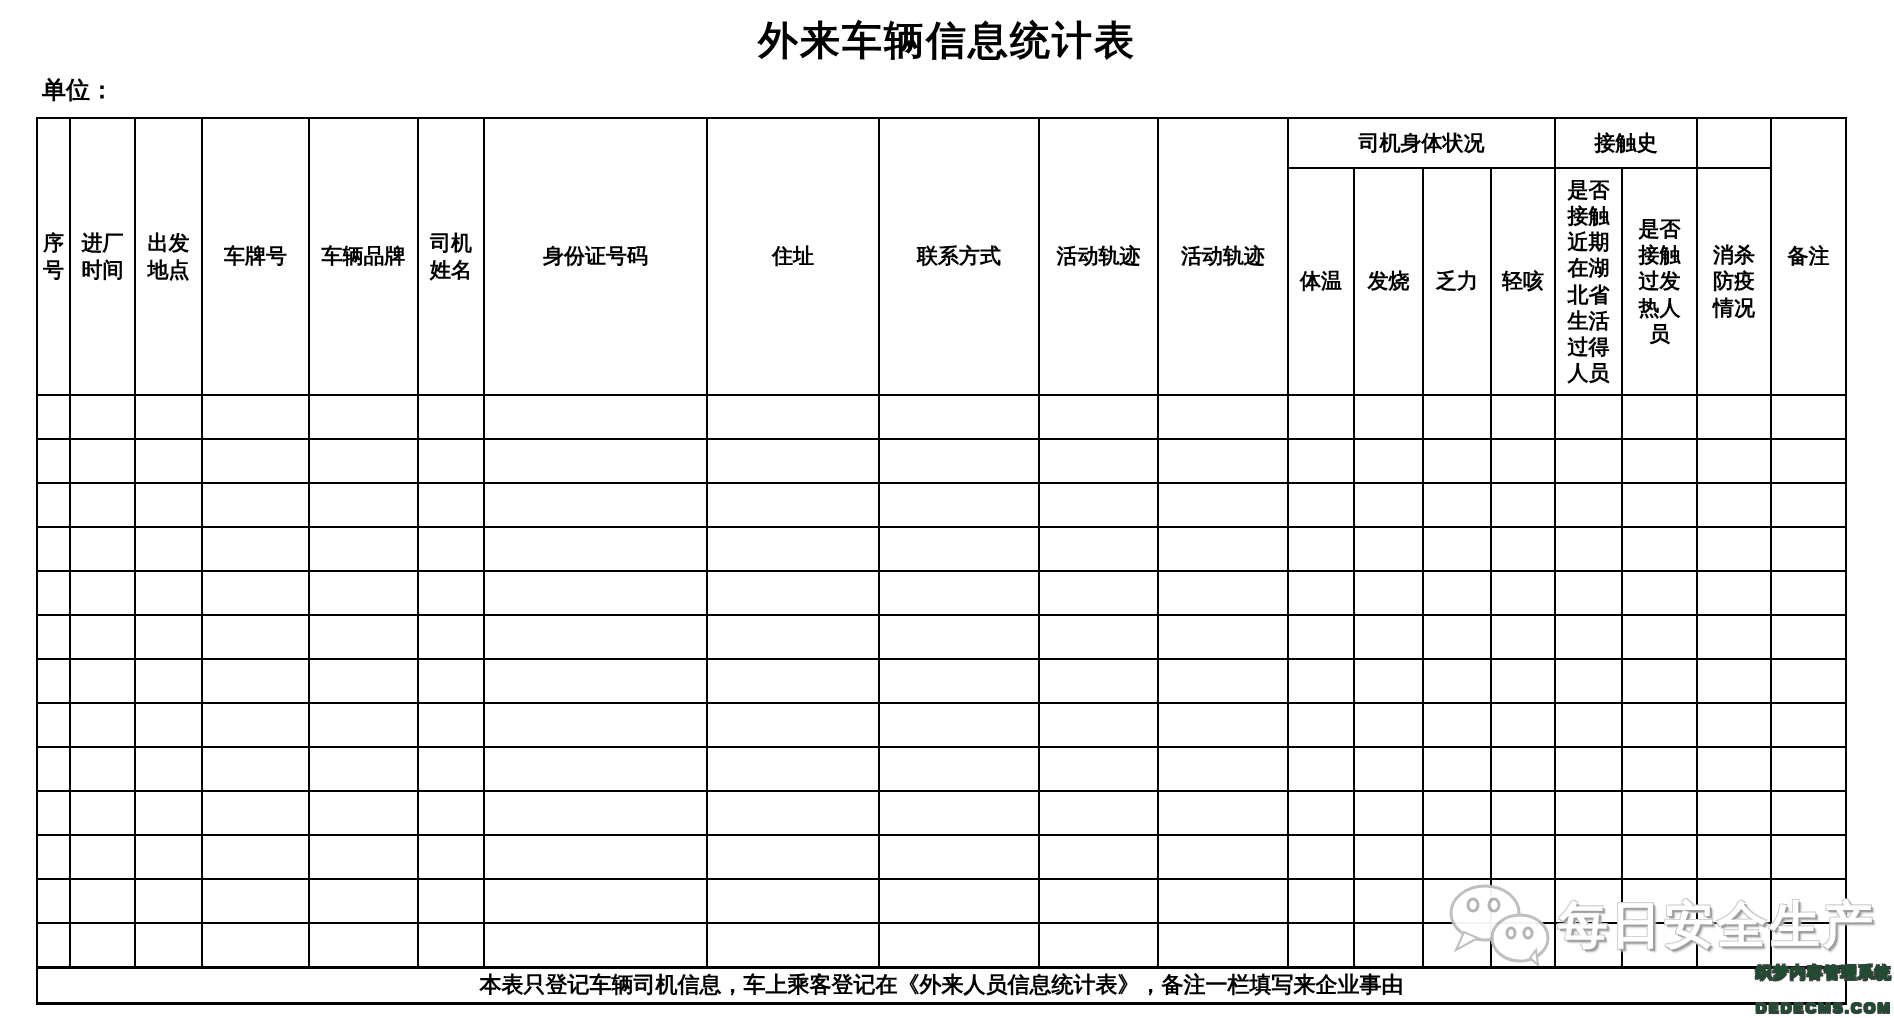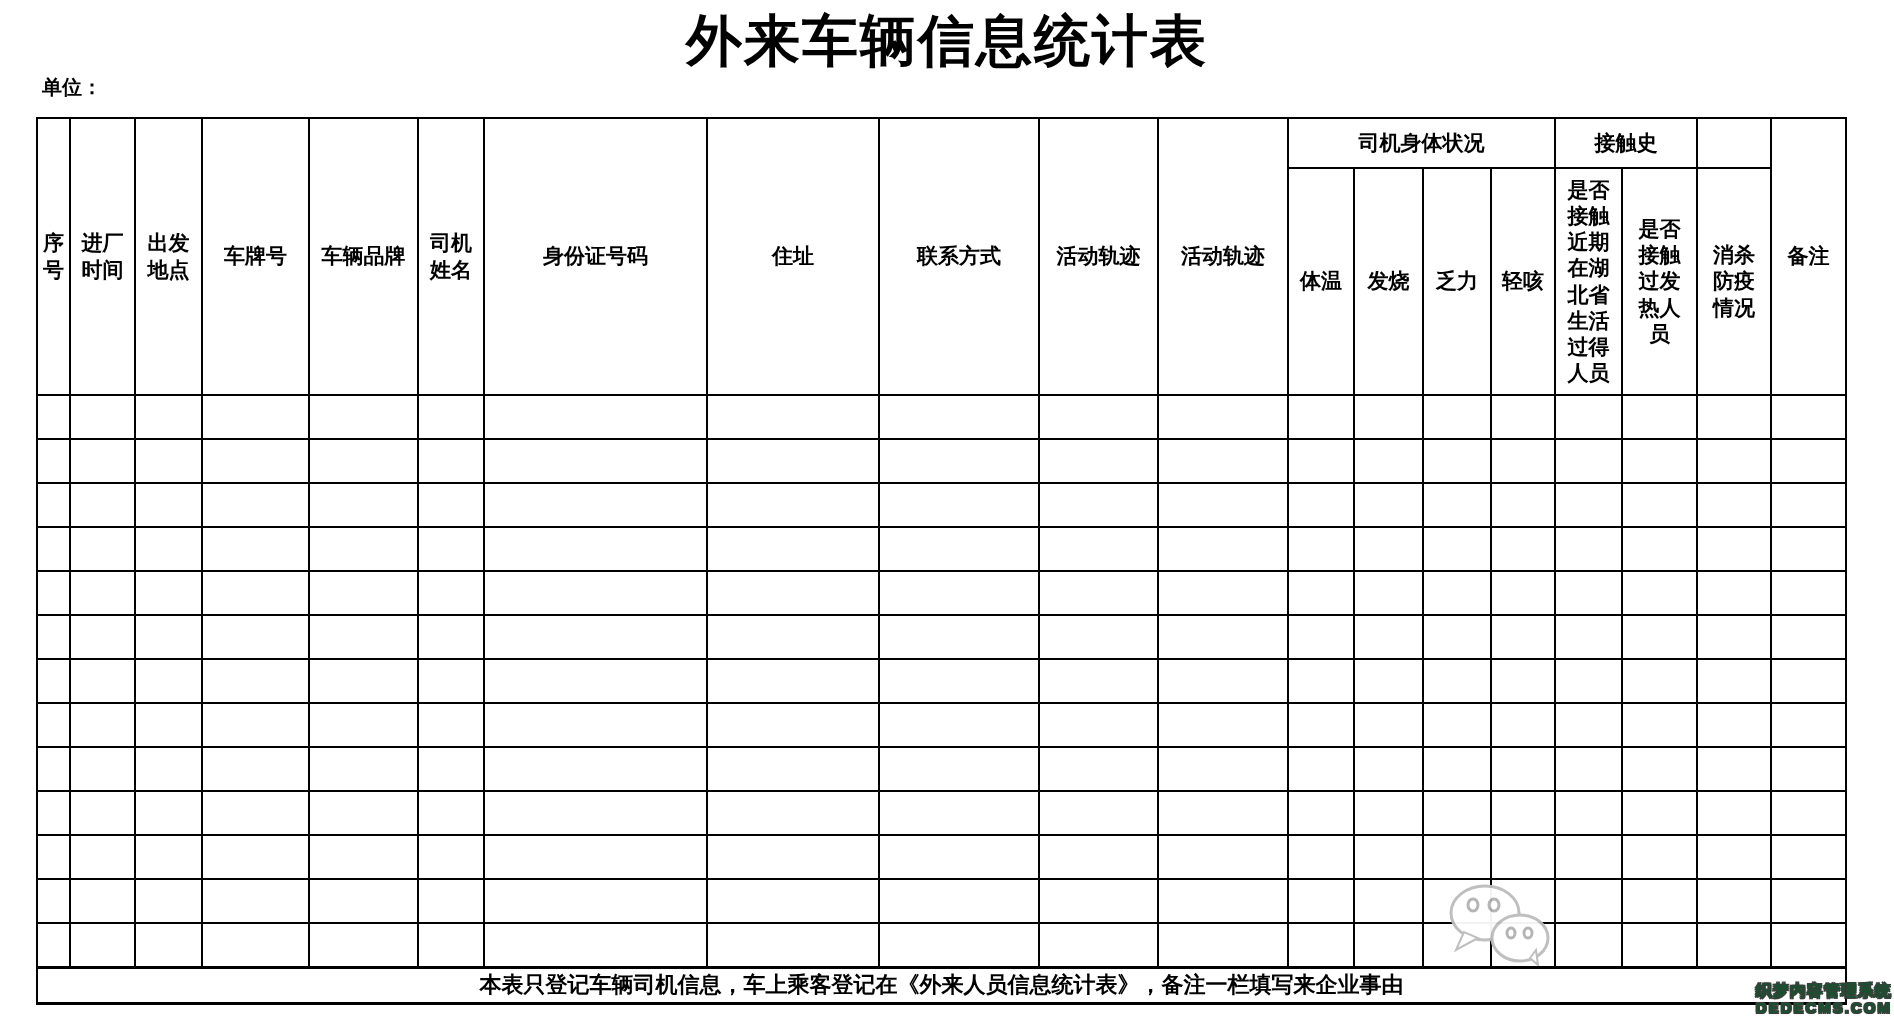--- a/index.html
+++ b/index.html
@@ -8,26 +8,26 @@
     position:relative;
     width:1894px; height:1018px;
     overflow:hidden;
     color:#000;
     font-family:"Liberation Serif","DejaVu Serif",serif;
   }
 
   .page-title {
     position:absolute; top:16px; left:0; width:100%;
     text-align:center;
-    font-size:56px; font-weight:bold; letter-spacing:2px;
+    font-size:40px; font-weight:bold; letter-spacing:2px;
     line-height:50px;
   }
   .unit-label {
     position:absolute; left:42px; top:74px;
-    font-size:20px; font-weight:bold;
+    font-size:24px; font-weight:bold;
   }
 
   table.main-table {
     position:absolute; left:36px; top:117px;
     width:1809px;
     border-collapse:collapse;
     table-layout:fixed;
   }
   .main-table th, .main-table td {
     border:2px solid #000;
@@ -80,20 +80,21 @@
     color:#14532d;
     line-height:1.1;
   }
   .cms-line1 {
     display:block; font-size:16px; letter-spacing:1px;
     text-shadow:-1px -1px 0 #3d3d3d,1px -1px 0 #3d3d3d,-1px 1px 0 #3d3d3d,1px 1px 0 #3d3d3d,0 0 2px #3d3d3d;
   }
   .cms-line2 {
     display:block; font-size:15px; letter-spacing:2px;
     text-shadow:-1px -1px 0 #3d3d3d,1px -1px 0 #3d3d3d,-1px 1px 0 #3d3d3d,1px 1px 0 #3d3d3d,0 0 2px #3d3d3d;
+    margin-top:18px;
   }
 </style>
 </head>
 <body>
 
 <div class="page-title">外来车辆信息统计表</div>
 <div class="unit-label">单位：</div>
 
 <table class="main-table">
   <colgroup>
@@ -433,18 +434,19 @@
       <ellipse cx="37" cy="29" rx="34" ry="27" fill="#ffffff" stroke="#bcbcbc" stroke-width="3"></ellipse>
       <polygon points="16,48 8,66 30,54" fill="#ffffff" stroke="#bcbcbc" stroke-width="2"></polygon>
       <ellipse cx="25" cy="21" rx="5" ry="6" fill="#ffffff" stroke="#b2b2b2" stroke-width="3"></ellipse>
       <ellipse cx="46" cy="21" rx="5" ry="6" fill="#ffffff" stroke="#b2b2b2" stroke-width="3"></ellipse>
       <ellipse cx="72" cy="54" rx="28" ry="23" fill="#ffffff" stroke="#bcbcbc" stroke-width="3"></ellipse>
       <polygon points="82,74 90,81 88,66" fill="#ffffff" stroke="#bcbcbc" stroke-width="2"></polygon>
       <ellipse cx="63" cy="49" rx="4" ry="5" fill="#ffffff" stroke="#b2b2b2" stroke-width="3"></ellipse>
       <ellipse cx="80" cy="49" rx="4" ry="5" fill="#ffffff" stroke="#b2b2b2" stroke-width="3"></ellipse>
     </g>
   </svg>
+  <span class="watermark-text">每日安全生产</span>
 </div>
 
 <div class="cms-watermark">
   <span class="cms-line1">织梦内容管理系统</span>
   <span class="cms-line2">DEDECMS.COM</span>
 </div>
 
 </body></html>

